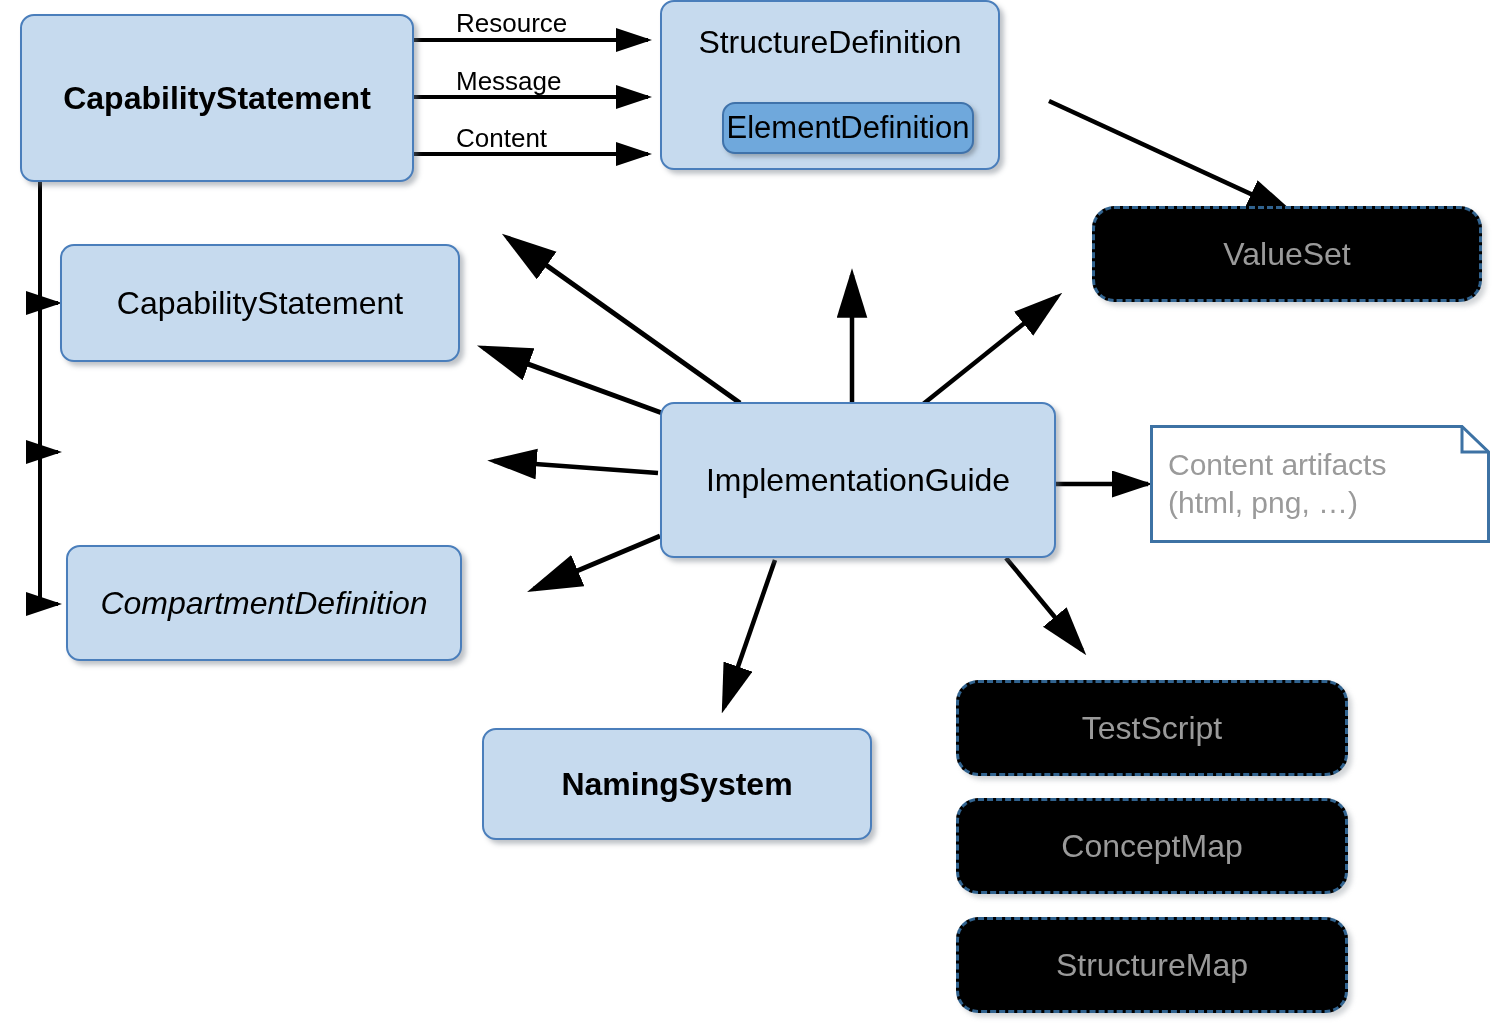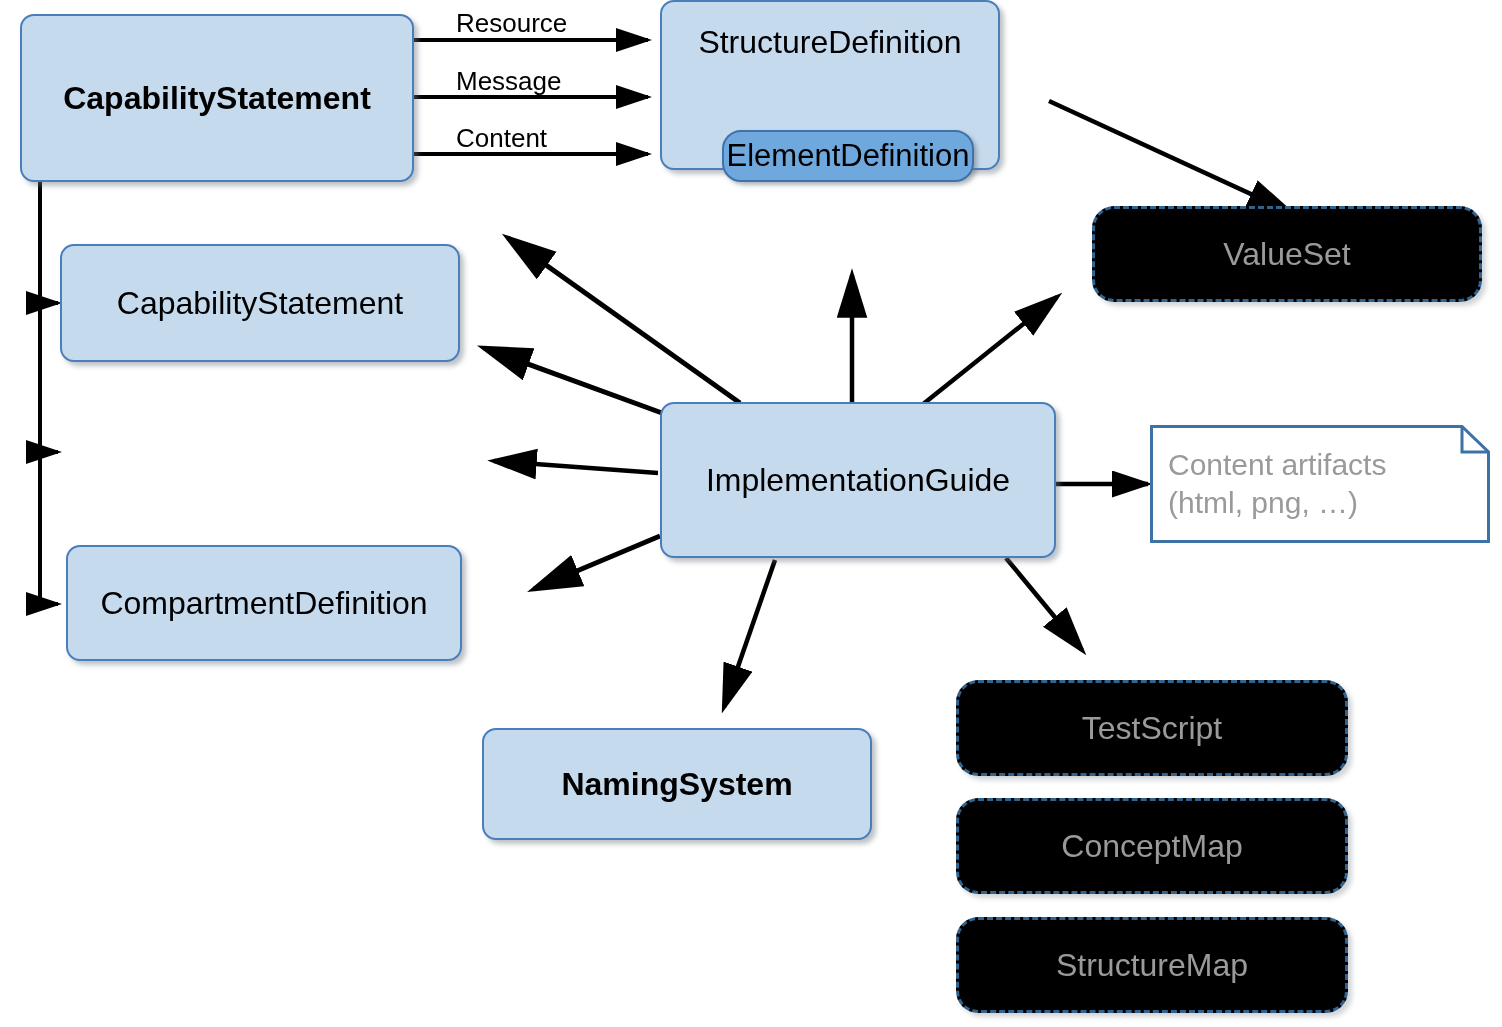--- a/index.html
+++ b/index.html
@@ -48,24 +48,23 @@
     border: 3px dashed #31638f;
     border-radius: 22px;
     color: #9a9a9a;
     box-shadow: 4px 4px 5px rgba(140,148,156,0.40);
     text-align: center;
   }
   
   .box-inner {
     background: #6fa8dc;
     border: 2px solid #3f72aa;
-    border-radius: 19px;
+    border-radius: 13px;
     color: #000000;
     box-shadow: 3px 3px 4px rgba(100,110,120,0.5);
-    margin-top: 28px;
   }
   
   .box-note {
     background: #ffffff;
     color: #9a9a9a;
     display: block;
   }
   .box-note .note-shape {
     position: absolute;
     left: 0; top: 0; right: 0; bottom: 0;
@@ -157,21 +156,21 @@
 
   <div class="node box-dashed t32" style="left:1092px; top:206px; width:390px; height:96px;">
     <span>ValueSet</span>
   </div>
 
   <div class="node box-solid t32" style="left:60px; top:244px; width:400px; height:118px;">
     <span>CapabilityStatement</span>
   </div>
 
 
-  <div class="node box-solid t32" style="left:66px; top:545px; width:396px; height:116px;">
+  <div class="node box-solid t32" style="left:66px; top:545px; width:396px; height:116px;font-style:italic;">
     <span>CompartmentDefinition</span>
   </div>
 
   <div class="node box-solid t32" style="left:660px; top:402px; width:396px; height:156px;">
     <span>ImplementationGuide</span>
   </div>
 
   <div class="node box-note" style="left:1150px; top:425px; width:340px; height:118px;border-radius:31px;">
     <svg class="note-shape" viewBox="0 0 340 118" preserveAspectRatio="none" xmlns="http://www.w3.org/2000/svg">
       <path d="M1.5,1.5 L312,1.5 L338.5,27 L338.5,116.5 L1.5,116.5 Z" fill="#ffffff" stroke="#3d72a4" stroke-width="3"></path>

